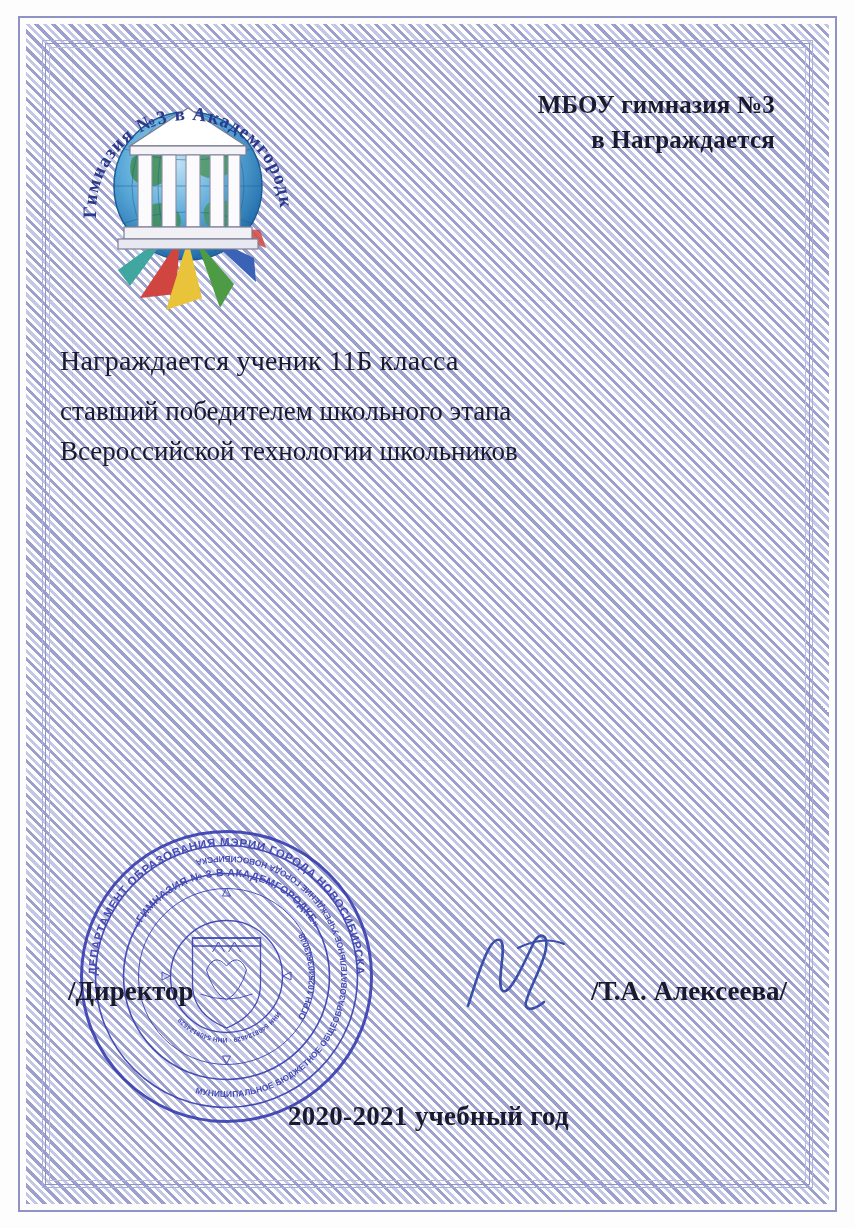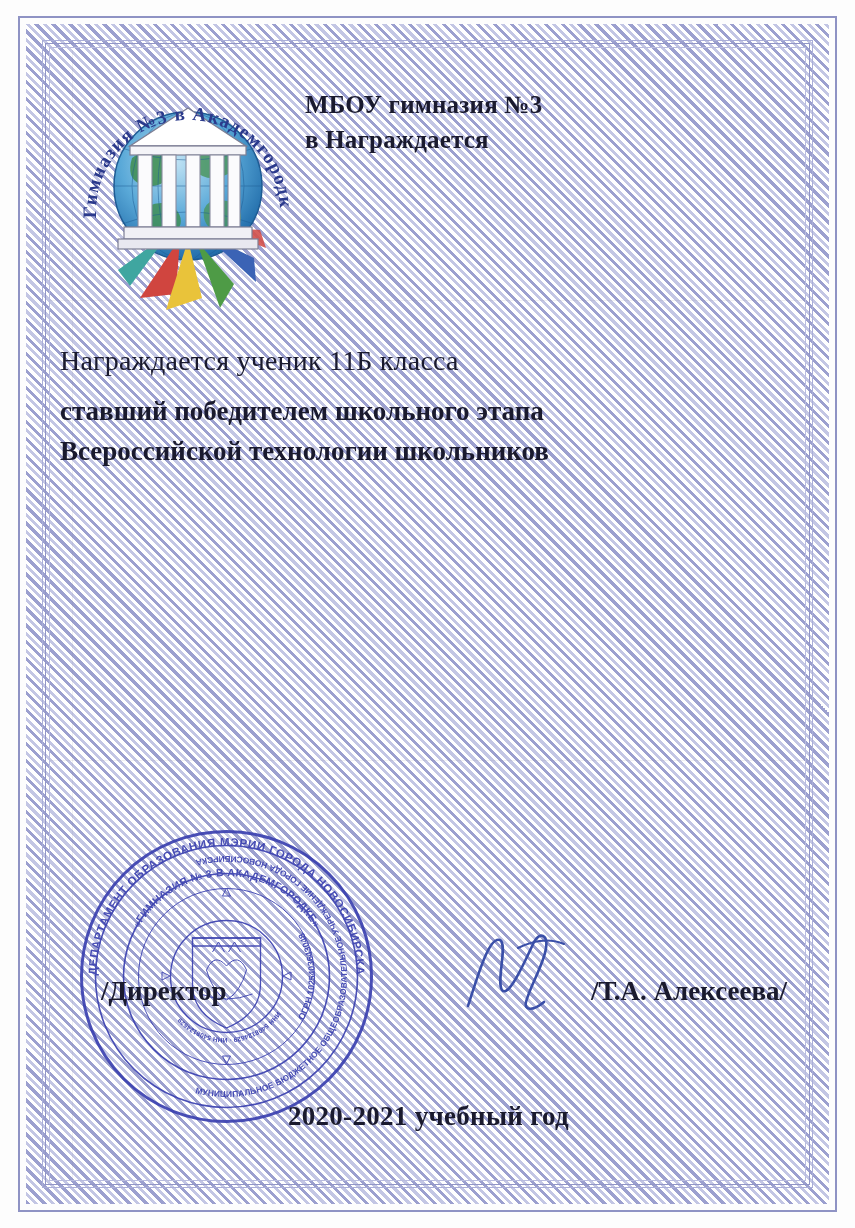--- a/index.html
+++ b/index.html
@@ -100,21 +100,21 @@
   .logo {
     width: 235px;
     height: 232px;
     position: relative;
     flex: 0 0 auto;
     margin-left: 10px;
     margin-top: 4px;
   }
   .school-name {
     flex: 1 1 auto;
-    text-align: left;
+    text-align: right;
     padding-top: 30px;
     padding-right: 20px;
     font-size: 25px;
     line-height: 1.38;
     font-weight: bold;
     letter-spacing: 0.2px;
   }
 
   
   .logo-ring {
@@ -139,21 +139,21 @@
     letter-spacing: 0.2px;
   }
   .line-name {
     font-size: 37px;
     font-weight: bold;
     margin-top: 16px;
     letter-spacing: 0.3px;
   }
   .line-reason {
     font-size: 27px;
-    font-weight: bold;
+    font-weight: normal;
     line-height: 1.4;
     margin-top: 16px;
   }
 
   
   .sig-block {
     position: absolute;
     left: 0;
     right: 0;
     top: 700px;
@@ -171,21 +171,20 @@
 
   .sig-row {
     position: absolute;
     left: 0;
     right: 0;
     top: 218px;
     display: flex;
     align-items: flex-end;
     justify-content: space-between;
     padding: 0 8px;
-    margin-left: 33px;
   }
   .sig-left, .sig-right {
     font-size: 27px;
     font-weight: bold;
   }
   .sig-scribble {
     position: absolute;
     left: 400px;
     top: 170px;
     width: 130px;

